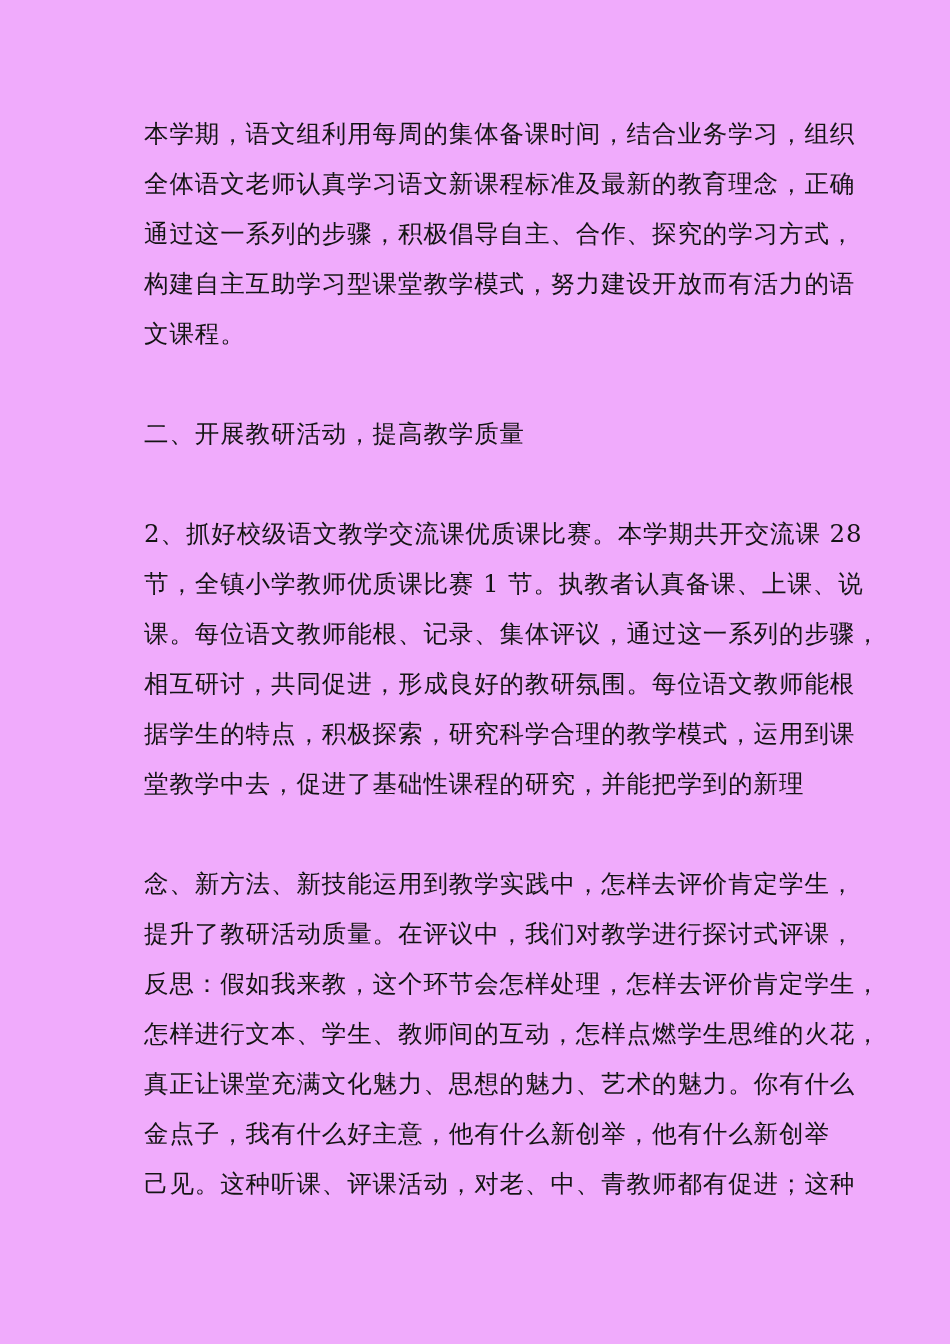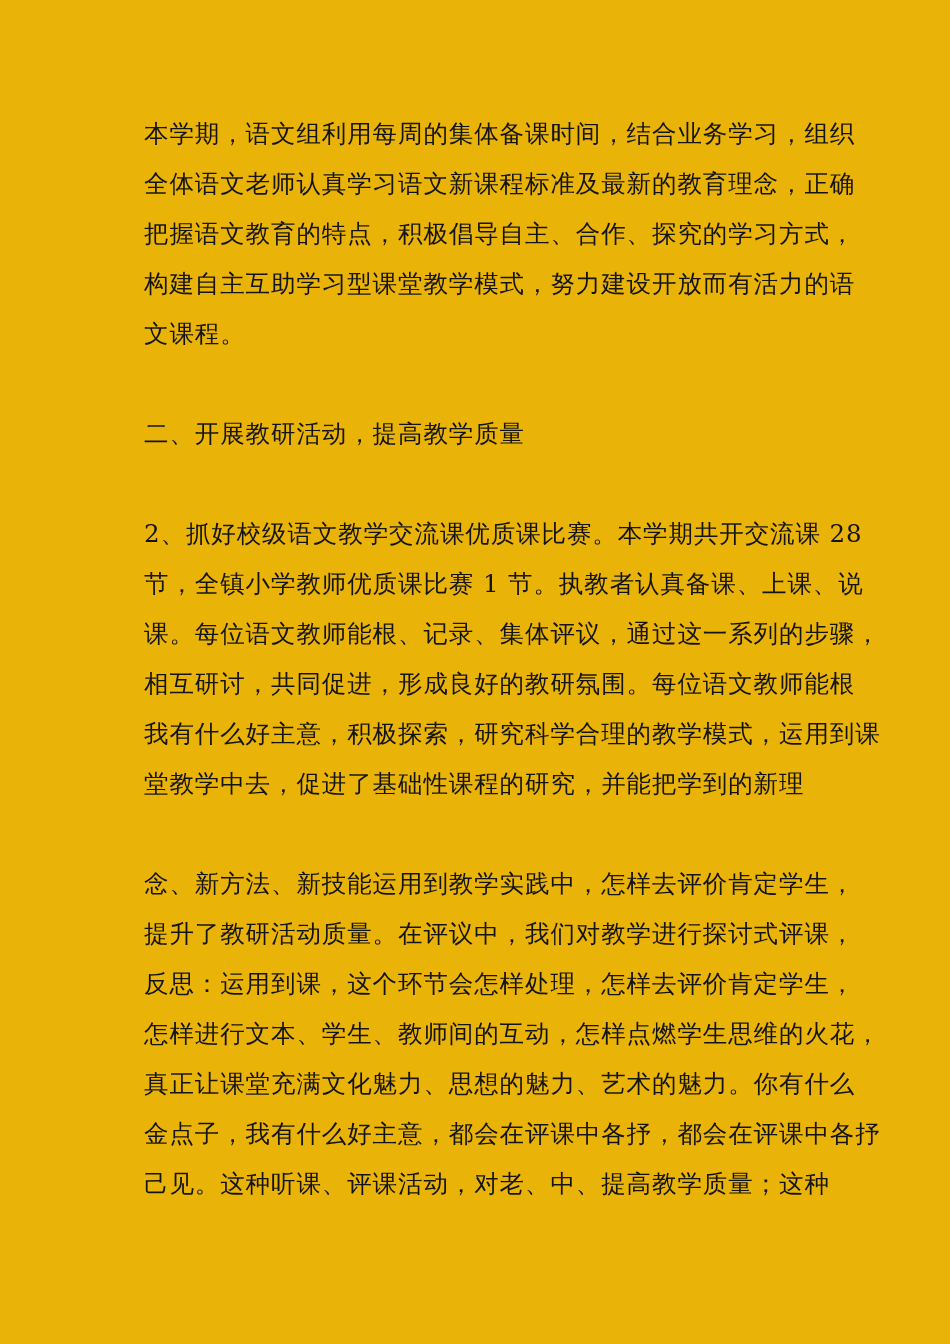--- a/index.html
+++ b/index.html
@@ -14,21 +14,21 @@
       position: relative;
       font-family: "DejaVu Serif", "Liberation Serif", serif;
       color: #111111;
     }
     .page {
       position: absolute;
       left: 0;
       top: 0;
       width: 950px;
       height: 1344px;
-      background: #eab308;
+      background: #f0abfc;
     }
     .line {
       position: absolute;
       left: 144px;
       width: 670px;
       height: 50px;
       line-height: 50px;
       font-size: 24.5px;
       letter-spacing: 0.9px;
       white-space: nowrap;
@@ -36,41 +36,41 @@
     }
   </style>
 </head>
 <body>
 
 <div class="page">
 
   <div>
     <div class="line" style="top:109px">本学期，语文组利用每周的集体备课时间，结合业务学习，组织</div>
     <div class="line" style="top:159px">全体语文老师认真学习语文新课程标准及最新的教育理念，正确</div>
-    <div class="line" style="top:209px">把握语文教育的特点，积极倡导自主、合作、探究的学习方式，</div>
+    <div class="line" style="top:209px">通过这一系列的步骤，积极倡导自主、合作、探究的学习方式，</div>
     <div class="line" style="top:259px">构建自主互助学习型课堂教学模式，努力建设开放而有活力的语</div>
     <div class="line" style="top:309px">文课程。</div>
   </div>
 
   <div>
     <div class="line" style="top:409px">二、开展教研活动，提高教学质量</div>
   </div>
 
   <div>
     <div class="line" style="top:509px">2、抓好校级语文教学交流课优质课比赛。本学期共开交流课 28</div>
     <div class="line" style="top:559px">节，全镇小学教师优质课比赛 1 节。执教者认真备课、上课、说</div>
     <div class="line" style="top:609px">课。每位语文教师能根、记录、集体评议，通过这一系列的步骤，</div>
     <div class="line" style="top:659px">相互研讨，共同促进，形成良好的教研氛围。每位语文教师能根</div>
-    <div class="line" style="top:709px">我有什么好主意，积极探索，研究科学合理的教学模式，运用到课</div>
+    <div class="line" style="top:709px">据学生的特点，积极探索，研究科学合理的教学模式，运用到课</div>
     <div class="line" style="top:759px">堂教学中去，促进了基础性课程的研究，并能把学到的新理</div>
   </div>
 
   <div>
     <div class="line" style="top:859px">念、新方法、新技能运用到教学实践中，怎样去评价肯定学生，</div>
     <div class="line" style="top:909px">提升了教研活动质量。在评议中，我们对教学进行探讨式评课，</div>
-    <div class="line" style="top:959px">反思：运用到课，这个环节会怎样处理，怎样去评价肯定学生，</div>
+    <div class="line" style="top:959px">反思：假如我来教，这个环节会怎样处理，怎样去评价肯定学生，</div>
     <div class="line" style="top:1009px">怎样进行文本、学生、教师间的互动，怎样点燃学生思维的火花，</div>
     <div class="line" style="top:1059px">真正让课堂充满文化魅力、思想的魅力、艺术的魅力。你有什么</div>
-    <div class="line" style="top:1109px">金点子，我有什么好主意，都会在评课中各抒，都会在评课中各抒</div>
-    <div class="line" style="top:1159px">己见。这种听课、评课活动，对老、中、提高教学质量；这种</div>
+    <div class="line" style="top:1109px">金点子，我有什么好主意，他有什么新创举，他有什么新创举</div>
+    <div class="line" style="top:1159px">己见。这种听课、评课活动，对老、中、青教师都有促进；这种</div>
   </div>
 
 </div>
 
 </body></html>

